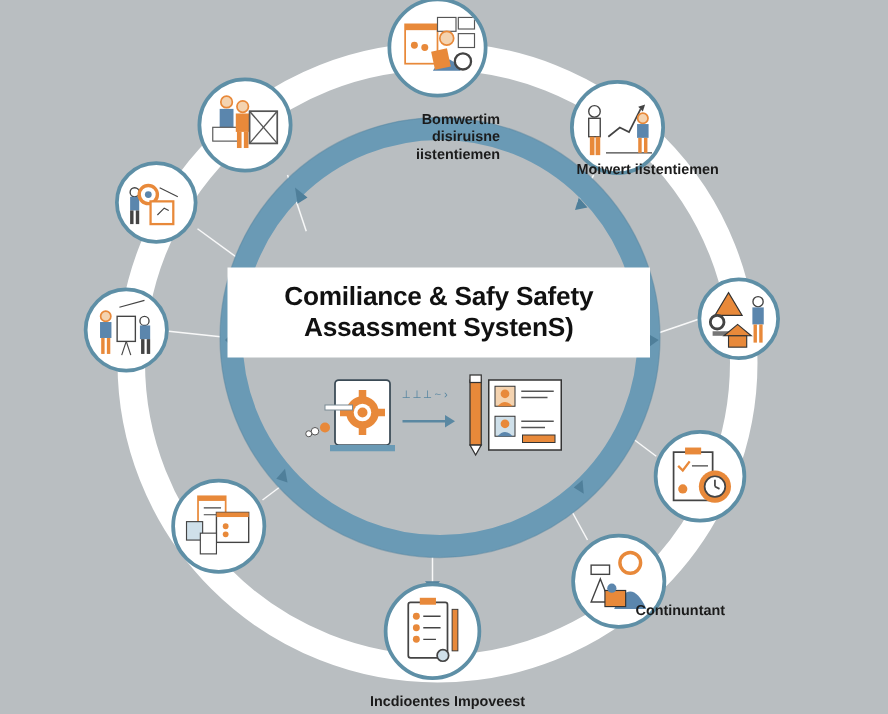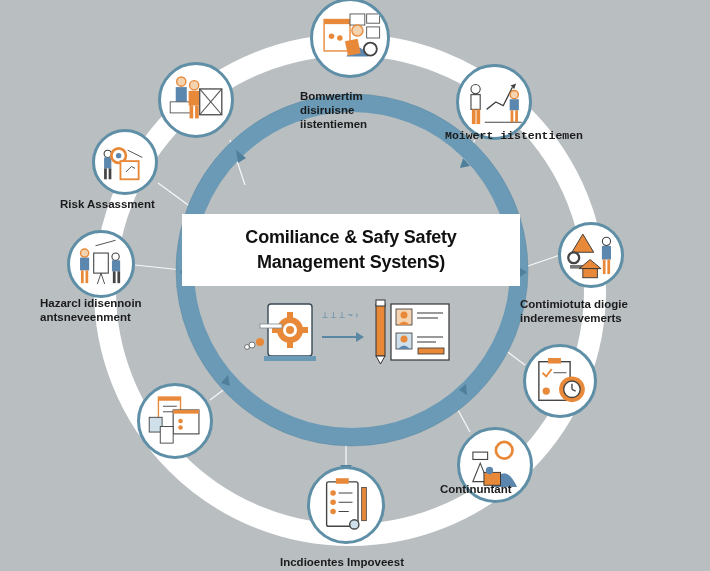--- a/index.html
+++ b/index.html
@@ -1,23 +1,23 @@
 <!DOCTYPE html>
 <html><head>
 <meta charset="utf-8">
 <style>
   html,body{margin:0;padding:0;}
   body{width:710px;height:571px;overflow:hidden;background:#b9bec1;font-family:"Liberation Sans",sans-serif;}
   .stage{position:relative;width:710px;height:571px;}
   svg.base{position:absolute;left:0;top:0;}
   .title-band{position:absolute;left:182px;top:214px;width:338px;height:72px;background:#fff;display:flex;flex-direction:column;align-items:center;justify-content:center;}
-  .title-line{font-size:18px;font-weight:bold;color:#111;line-height:25px;letter-spacing:-0.2px;white-space:nowrap;}
+  .title-line{font-size:21px;font-weight:bold;color:#111;line-height:25px;letter-spacing:-0.2px;white-space:nowrap;}
   .node{position:absolute;border-radius:50%;background:#fff;border:3px solid #5e8fa6;box-sizing:border-box;overflow:hidden;}
   .node svg{position:absolute;left:0;top:0;width:100%;height:100%;}
-  .lbl{position:absolute;font-size:11.5px;font-weight:bold;color:#1b1b1b;text-align:left;line-height:14px;white-space:nowrap;}
+  .lbl{position:absolute;font-size:11.5px;font-weight:bold;color:#1b1b1b;text-align:right;line-height:14px;white-space:nowrap;}
 </style>
 </head>
 <body>
 
 <div class="stage">
 
   <svg class="base" width="710" height="571" viewBox="0 0 710 571">
 
     <circle cx="350" cy="290" r="245" fill="none" stroke="#ffffff" stroke-width="22"></circle>
 
@@ -42,21 +42,21 @@
       <polygon points="520,268 527,272 520,277"></polygon>
       <polygon points="180,272 186,266 186,278"></polygon>
       <polygon points="221,383 228,375 230,386"></polygon>
       <polygon points="459,390 466,384 467,395"></polygon>
       <polygon points="340,465 352,465 346,472"></polygon>
     </g>
   </svg>
 
   <div class="title-band">
     <div class="title-line">Comiliance &amp; Safy Safety</div>
-    <div class="title-line">Management SystenS)</div>
+    <div class="title-line">Assassment SystenS)</div>
   </div>
 
   <svg style="position:absolute;left:238px;top:296px;" width="230" height="72" viewBox="0 0 230 72">
     <g>
       <rect x="30" y="8" width="44" height="52" rx="3" fill="#fff" stroke="#3a4a55" stroke-width="1.4"></rect>
       <rect x="26" y="60" width="52" height="5" fill="#6a9ab5"></rect>
       <circle cx="52" cy="34" r="13" fill="#e8893a"></circle>
       <g fill="#e8893a">
         <rect x="49" y="16" width="6" height="6"></rect>
           <rect x="49" y="46" width="6" height="6"></rect>
@@ -140,78 +140,67 @@
         <rect x="19" y="46" width="4" height="16" fill="#e8893a"></rect>
       <line x1="28" y1="60" x2="68" y2="60" stroke="#444" stroke-width="1.2"></line>
       <polyline points="30,46 40,38 48,42 58,22" fill="none" stroke="#444" stroke-width="1.5"></polyline>
       <polygon points="56,20 62,18 60,24" fill="#444"></polygon>
       <circle cx="60" cy="30" r="4.5" fill="#f4d3b0" stroke="#e8893a" stroke-width="1.5"></circle>
       <rect x="55" y="35" width="10" height="12" fill="#5b86ad"></rect>
       <rect x="56" y="47" width="3" height="13" fill="#e8893a"></rect>
         <rect x="61" y="47" width="3" height="13" fill="#e8893a"></rect>
     </svg>
   </div>
-  <div class="lbl" style="left:445px;top:129px;width:130px;font-family:Liberation Mono, monospace;">
+  <div class="lbl" style="left:445px;top:129px;width:130px;">
     <div>Moiwert iistentiemen</div>
   </div>
 
   <div class="node" style="left:92px;top:129px;width:66px;height:66px;">
     <svg viewBox="0 0 66 66">
       <circle cx="14" cy="24" r="4" fill="#fff" stroke="#444" stroke-width="1.2"></circle>
       <rect x="10" y="28" width="8" height="12" fill="#5b86ad"></rect>
       <rect x="10" y="40" width="3" height="12" fill="#444"></rect>
         <rect x="15" y="40" width="3" height="12" fill="#444"></rect>
       <circle cx="26" cy="26" r="8" fill="none" stroke="#e8893a" stroke-width="3"></circle>
       <circle cx="26" cy="26" r="3" fill="#5b86ad"></circle>
       <rect x="28" y="32" width="20" height="20" fill="#fff" stroke="#e8893a" stroke-width="2"></rect>
       <polyline points="34,44 40,38 44,40" fill="none" stroke="#444" stroke-width="1"></polyline>
       <line x1="36" y1="20" x2="52" y2="28" stroke="#444" stroke-width="1"></line>
     </svg>
-  </div>
-  <div class="lbl" style="left:60px;top:197px;width:125px;">
-    <div>Risk Assassment</div>
   </div>
 
   <div class="node" style="left:67px;top:230px;width:68px;height:68px;">
     <svg viewBox="0 0 68 68">
       <circle cx="16" cy="22" r="4.5" fill="#f4d3b0" stroke="#e8893a" stroke-width="1.5"></circle>
       <rect x="11" y="27" width="10" height="14" fill="#5b86ad"></rect>
       <rect x="12" y="41" width="3" height="14" fill="#e8893a"></rect>
         <rect x="17" y="41" width="3" height="14" fill="#e8893a"></rect>
       <rect x="26" y="22" width="16" height="22" fill="#fff" stroke="#444" stroke-width="1.2"></rect>
       <line x1="34" y1="44" x2="30" y2="56" stroke="#444"></line>
         <line x1="34" y1="44" x2="38" y2="56" stroke="#444"></line>
       <circle cx="50" cy="26" r="4" fill="#fff" stroke="#444" stroke-width="1.2"></circle>
       <rect x="46" y="30" width="9" height="12" fill="#5b86ad"></rect>
       <rect x="47" y="42" width="3" height="13" fill="#444"></rect>
         <rect x="52" y="42" width="3" height="13" fill="#444"></rect>
       <line x1="28" y1="14" x2="50" y2="8" stroke="#444" stroke-width="1"></line>
     </svg>
   </div>
-  <div class="lbl" style="left:40px;top:296px;width:125px;">
-    <div>Hazarcl idisennoin</div>
-    <div>antsneveenment</div>
-  </div>
 
   <div class="node" style="left:558px;top:222px;width:66px;height:66px;">
     <svg viewBox="0 0 66 66">
       <polygon points="24,10 36,30 12,30" fill="#e8893a" stroke="#333" stroke-width="1"></polygon>
       <circle cx="14" cy="36" r="6" fill="none" stroke="#444" stroke-width="2.5"></circle>
       <rect x="10" y="44" width="30" height="4" fill="#777"></rect>
       <polygon points="20,48 32,38 44,48" fill="#e8893a" stroke="#333" stroke-width="1"></polygon>
       <rect x="24" y="48" width="16" height="10" fill="#e8893a" stroke="#333" stroke-width="1"></rect>
       <circle cx="50" cy="18" r="4.5" fill="#fff" stroke="#444" stroke-width="1.2"></circle>
       <rect x="45" y="23" width="10" height="15" fill="#5b86ad"></rect>
       <rect x="46" y="38" width="3" height="16" fill="#e8893a"></rect>
         <rect x="51" y="38" width="3" height="16" fill="#e8893a"></rect>
     </svg>
-  </div>
-  <div class="lbl" style="left:520px;top:297px;width:145px;">
-    <div>Contimiotuta diogie</div>
-    <div>inderemesvemerts</div>
   </div>
 
   <div class="node" style="left:523px;top:344px;width:74px;height:74px;">
     <svg viewBox="0 0 74 74">
       <rect x="14" y="16" width="34" height="42" fill="#fff" stroke="#444" stroke-width="1.5"></rect>
       <rect x="24" y="12" width="14" height="6" fill="#e8893a"></rect>
       <polyline points="18,28 22,32 28,24" fill="none" stroke="#e8893a" stroke-width="2"></polyline>
       <line x1="30" y1="28" x2="44" y2="28" stroke="#444"></line>
       <circle cx="22" cy="48" r="4" fill="#e8893a"></circle>
       <circle cx="50" cy="46" r="14" fill="#e8893a"></circle>

